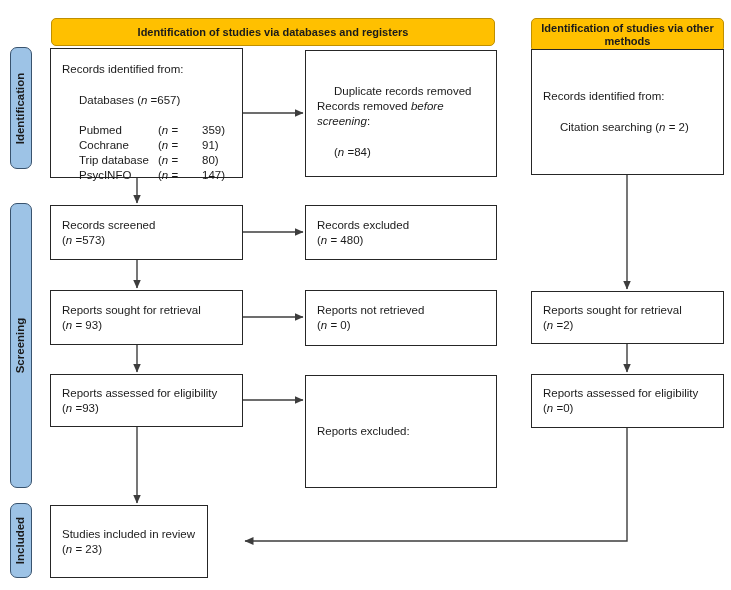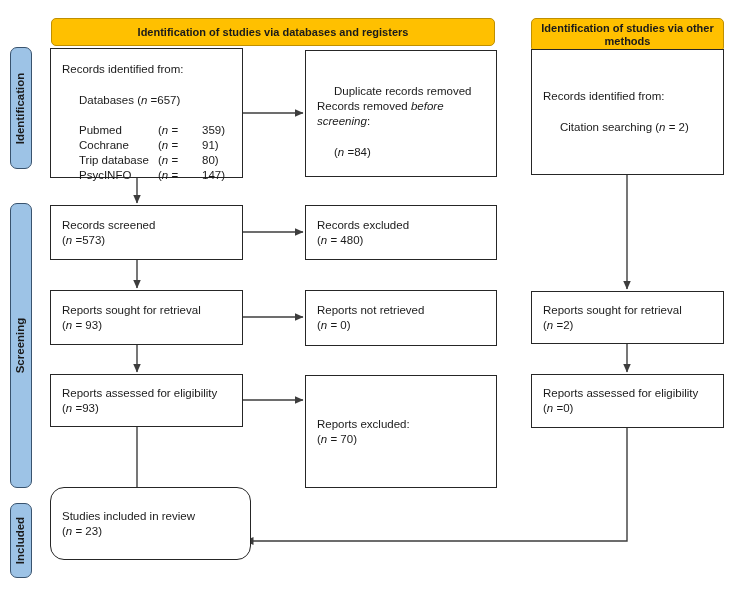--- a/index.html
+++ b/index.html
@@ -170,31 +170,30 @@
   <div class="box center" style="left:50px;top:374px;width:193px;height:53px;">
     <div class="content">
         <div class="line"><span>Reports assessed for eligibility</span></div>
         <div class="line"><span>(</span><span class="it">n</span><span> =93)</span></div>
       </div>
   </div>
 
   <div class="box center" style="left:305px;top:375px;width:192px;height:113px;">
     <div class="content">
         <div class="line"><span>Reports excluded:</span></div>
-        <div class="line"><span>(</span><span class="it">n</span><span> = 70)</span></div>
       </div>
   </div>
 
   <div class="box center" style="left:531px;top:374px;width:193px;height:54px;">
     <div class="content">
         <div class="line"><span>Reports assessed for eligibility</span></div>
         <div class="line"><span>(</span><span class="it">n</span><span> =0)</span></div>
       </div>
   </div>
 
-  <div class="box center" style="left:50px;top:487px;width:201px;height:73px;border-radius:14px;">
+  <div class="box center" style="left:50px;top:505px;width:158px;height:73px;">
     <div class="content">
         <div class="line"><span>Studies included in review</span></div>
         <div class="line"><span>(</span><span class="it">n</span><span> = 23)</span></div>
       </div>
   </div>
 
 </div>
 
 </body></html>

